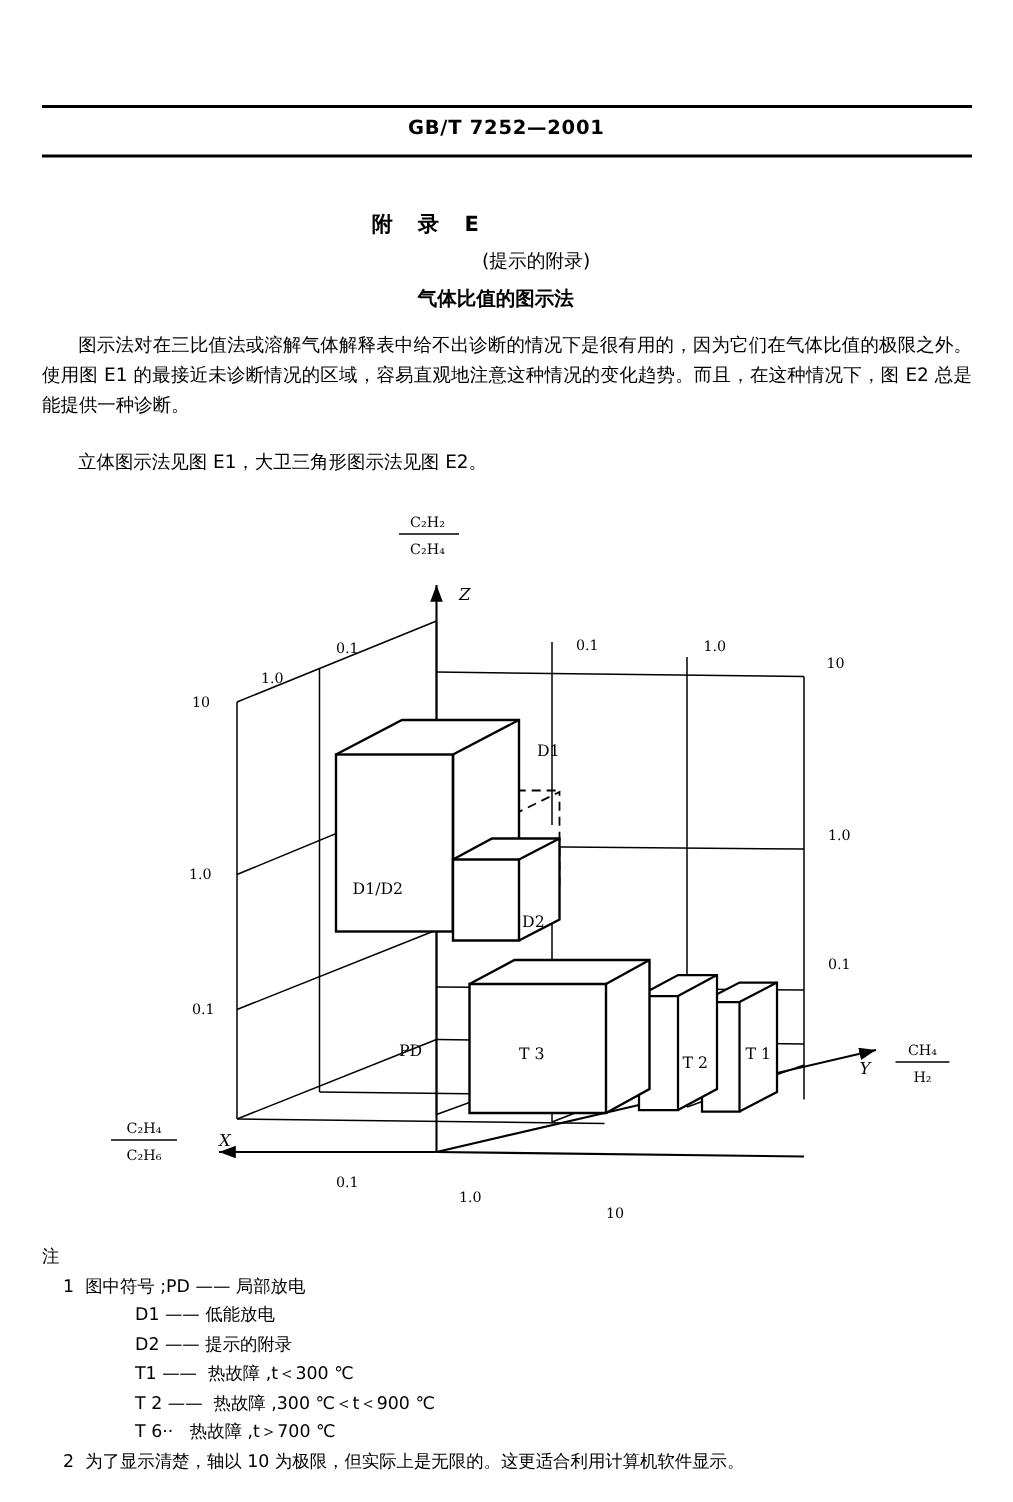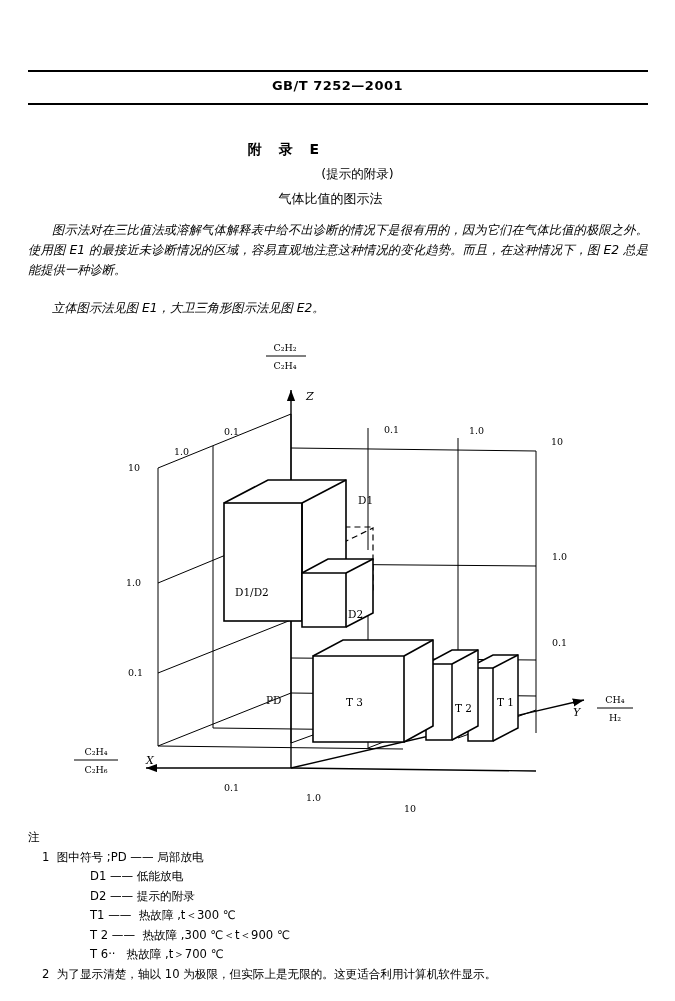--- a/index.html
+++ b/index.html
@@ -59,32 +59,31 @@
     width: 675px;
     text-align: center;
     font-size: 12.5px;
     padding-left: 20px;
   }
   .annex-sub2 {
     position: absolute;
     left: 0; top: 142px;
     width: 661px;
     text-align: center;
-    font-weight: normal;
+    font-weight: bold;
     font-size: 13px;
   }
   
   .para {
     position: absolute;
     left: 28px;
     width: 620px;
     font-size: 12.3px;
     line-height: 20px;
     text-align: justify;
-    font-style: italic;
   }
   #para1 { top: 172px; }
   #para2 { top: 250px; }
   .indent { display: inline-block; width: 24px; }
 
   
   .figure {
     position: absolute;
     left: 28px; top: 280px;
     width: 620px; height: 490px;

